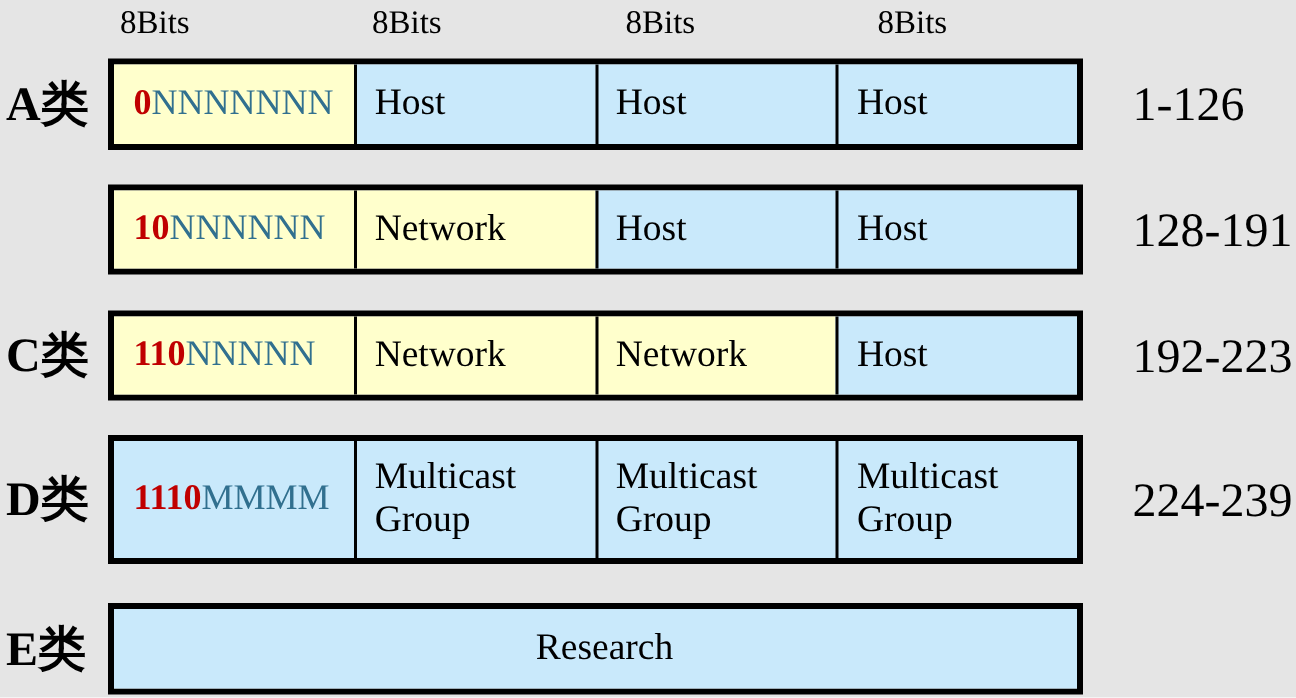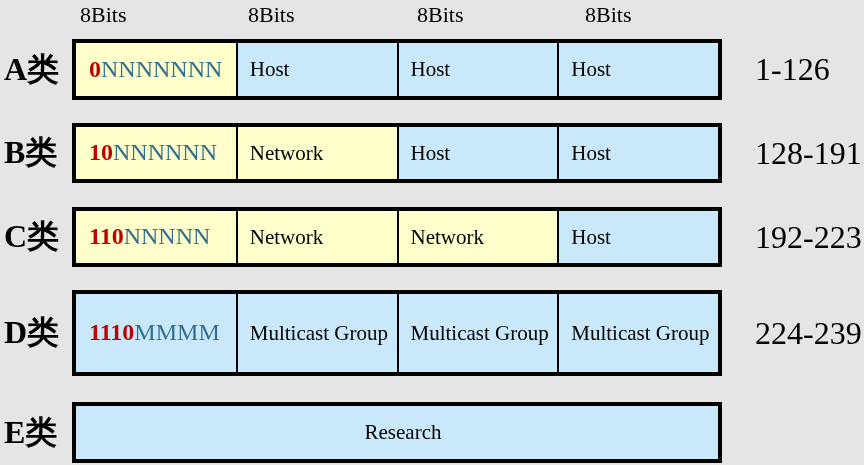--- a/index.html
+++ b/index.html
@@ -13,21 +13,21 @@
     display:flex; align-items:center;
     font-size:32px; font-weight:bold; white-space:nowrap;
   }
   .row-box {
     position:absolute; left:72px; width:650px;
     border:4px solid #000; box-sizing:border-box;
     display:flex; align-items:stretch;
   }
   .cell {
     flex:1 1 0; display:flex; align-items:center;
-    padding-left:12px; font-size:21px; line-height:1.15;
+    padding-left:12px; font-size:25px; line-height:1.15;
     box-sizing:border-box; overflow:hidden;
   }
   .cell + .cell { border-left:2px solid #000; }
   .bg-yellow { background:#FFFFCC; }
   .bg-blue { background:#C9E9FB; }
   .bits-cell { font-size:24px; padding-left:13px; white-space:nowrap; }
   .bits-prefix { color:#C00000; font-weight:bold; }
   .bits-suffix { color:#31708F; }
   .center-cell { justify-content:center; padding-left:12px; }
   .range-label {
@@ -57,21 +57,20 @@
     <div class="cell bg-yellow bits-cell">
         <span class="bits-prefix">0</span>
         <span class="bits-suffix">NNNNNNN</span>
       </div>
     <div class="cell bg-blue">Host</div>
     <div class="cell bg-blue">Host</div>
     <div class="cell bg-blue">Host</div>
   </div>
   <div class="range-label r-a">1-126</div>
 
-  <div class="class-label r-b">B类</div>
   <div class="row-box r-b">
     <div class="cell bg-yellow bits-cell">
         <span class="bits-prefix">10</span>
         <span class="bits-suffix">NNNNNN</span>
       </div>
     <div class="cell bg-yellow">Network</div>
     <div class="cell bg-blue">Host</div>
     <div class="cell bg-blue">Host</div>
   </div>
   <div class="range-label r-b">128-191</div>

